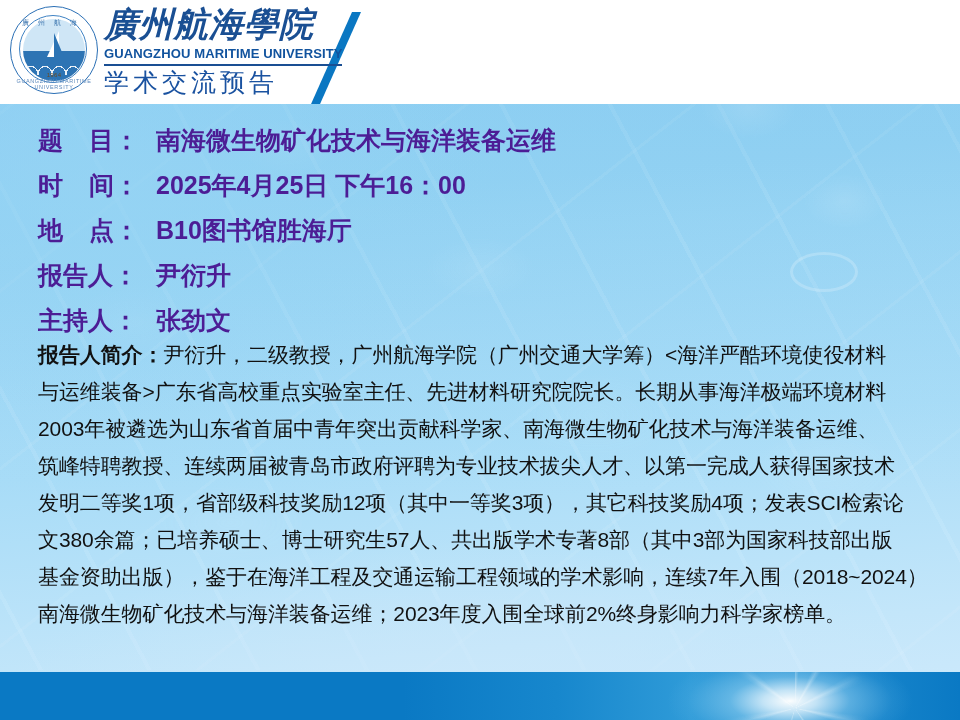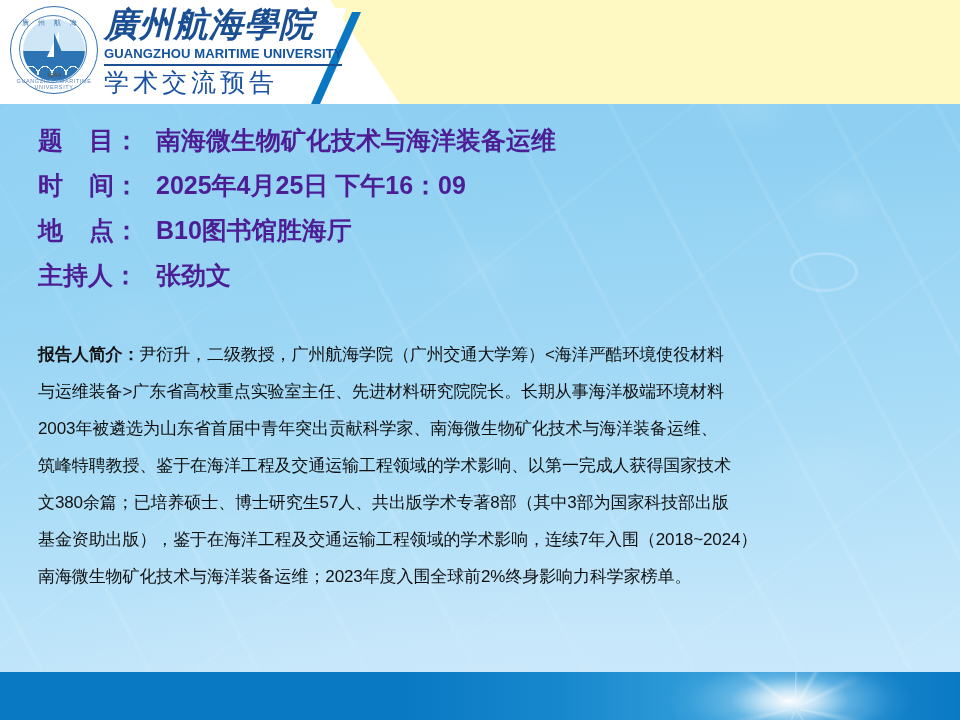--- a/index.html
+++ b/index.html
@@ -99,21 +99,21 @@
     -webkit-mask-image: radial-gradient(ellipse 95px 85px at 50% 55%, #000 0%, rgba(0,0,0,0.6) 45%, rgba(0,0,0,0) 80%);
             mask-image: radial-gradient(ellipse 95px 85px at 50% 55%, #000 0%, rgba(0,0,0,0.6) 45%, rgba(0,0,0,0) 80%);
   }
 
   
   .header {
     position: absolute;
     left: 0; top: 0;
     width: 960px;
     height: 104px;
-    background: #fef9c3;
+    background: #ffffff;
     overflow: hidden;
   }
   
   .header-white {
     position: absolute;
     left: 0; top: 0;
     width: 430px; height: 104px;
     background: #ffffff;
     clip-path: polygon(0 0, 330px 0, 400px 104px, 0 104px);
   }
@@ -281,21 +281,21 @@
   .field-label .sp { display: inline-block; width: 26px; }
   .field-value { }
 
   .bio {
     position: absolute;
     left: 38px; top: 232px;
     width: 890px;
   }
   .bio-line {
     font-family: "Liberation Sans", "DejaVu Sans", sans-serif;
-    font-size: 17px;
+    font-size: 21px;
     color: #111111;
     line-height: 37px;
     white-space: nowrap;
     letter-spacing: -0.1px;
   }
   .bio-strong { font-weight: 700; }
 </style>
 </head>
 <body>
 
@@ -332,35 +332,39 @@
     </div>
   </div>
 
   <div class="content">
 
     <div class="fields">
       <div class="field-row">
         <span class="field-label"><span>题</span><span class="sp"></span><span>目：</span></span><span class="field-value">南海微生物矿化技术与海洋装备运维</span>
       </div>
       <div class="field-row">
-        <span class="field-label"><span>时</span><span class="sp"></span><span>间：</span></span><span class="field-value">2025年4月25日 下午16：09</span>
+        <span class="field-label"><span>时</span><span class="sp"></span><span>间：</span></span><span class="field-value">2025年4月25日 下午16：00</span>
       </div>
       <div class="field-row">
         <span class="field-label"><span>地</span><span class="sp"></span><span>点：</span></span><span class="field-value">B10图书馆胜海厅</span>
+      </div>
+      <div class="field-row">
+        <span class="field-label"><span>报告人</span><span>：</span></span><span class="field-value">尹衍升</span>
       </div>
       <div class="field-row">
         <span class="field-label"><span>主持人</span><span>：</span></span><span class="field-value">张劲文</span>
       </div>
     </div>
 
     <div class="bio">
       <div class="bio-line"><span class="bio-strong">报告人简介：</span><span>尹衍升，二级教授，广州航海学院（广州交通大学筹）&lt;海洋严酷环境使役材料</span></div>
       <div class="bio-line">与运维装备&gt;广东省高校重点实验室主任、先进材料研究院院长。长期从事海洋极端环境材料</div>
       <div class="bio-line">2003年被遴选为山东省首届中青年突出贡献科学家、南海微生物矿化技术与海洋装备运维、</div>
-      <div class="bio-line">筑峰特聘教授、鉴于在海洋工程及交通运输工程领域的学术影响、以第一完成人获得国家技术</div>
+      <div class="bio-line">筑峰特聘教授、连续两届被青岛市政府评聘为专业技术拔尖人才、以第一完成人获得国家技术</div>
+      <div class="bio-line">发明二等奖1项，省部级科技奖励12项（其中一等奖3项），其它科技奖励4项；发表SCI检索论</div>
       <div class="bio-line">文380余篇；已培养硕士、博士研究生57人、共出版学术专著8部（其中3部为国家科技部出版</div>
       <div class="bio-line">基金资助出版），鉴于在海洋工程及交通运输工程领域的学术影响，连续7年入围（2018~2024）</div>
       <div class="bio-line">南海微生物矿化技术与海洋装备运维；2023年度入围全球前2%终身影响力科学家榜单。</div>
     </div>
   </div>
 
   <div class="bottom-band">
     <div class="burst"></div>
     <div class="burst-rays"></div>
   </div>

